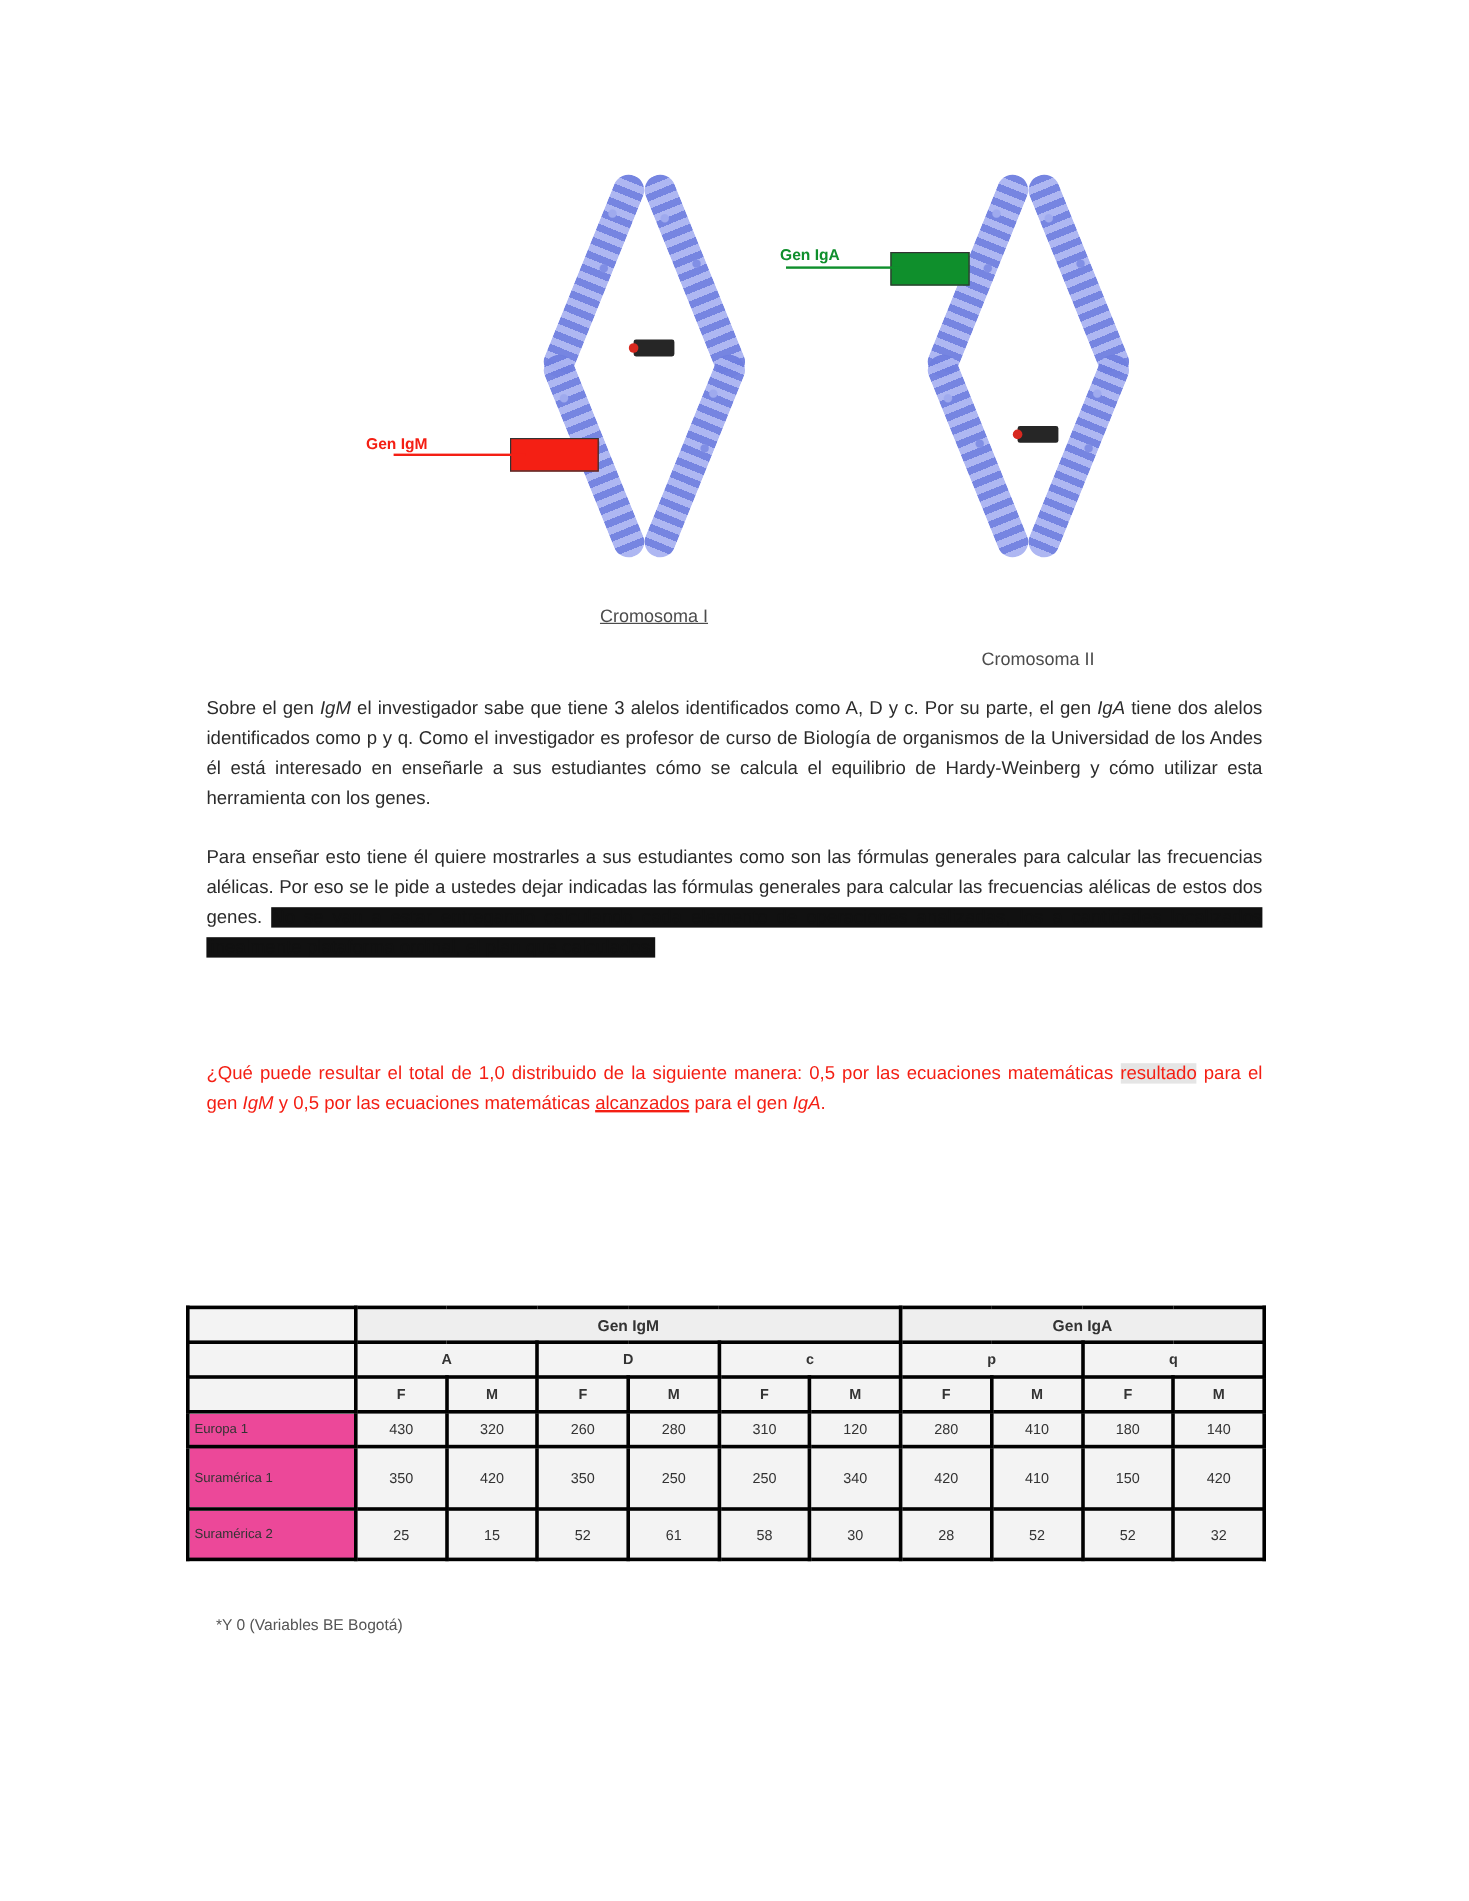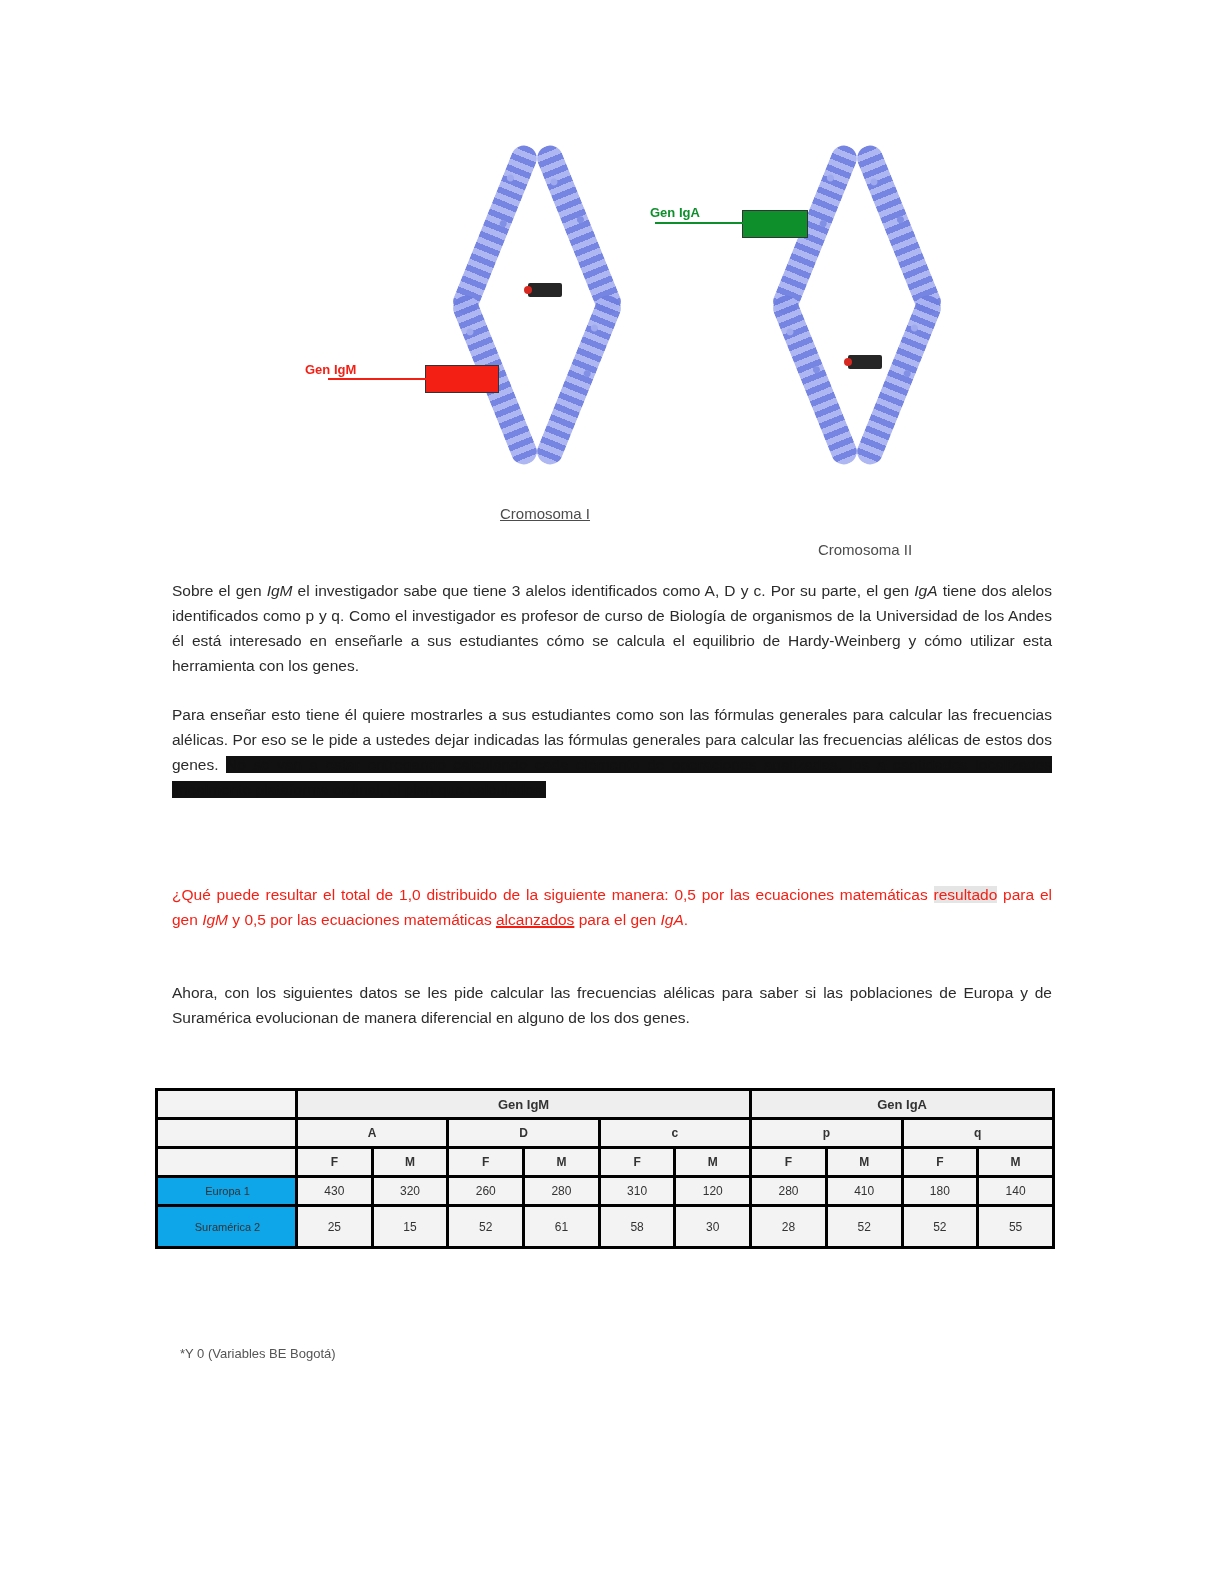--- a/index.html
+++ b/index.html
@@ -169,24 +169,24 @@
     padding: 3px 2px;
     background: #f3f3f3;
     height: 20px;
     overflow: hidden;
   }
   table.data th.gene-head {
     font-size: 13px;
     background: #eeeeee;
   }
   table.data td.rowhead {
-    text-align: center;
+    text-align: left;
     padding-left: 4px;
     font-size: 11px;
-    background: #0ea5e9;
+    background: #ec4899;
   }
   table.data .blank { background: #f3f3f3; }
   col.c0 { width: 140px; }
 
   .footnote {
     position: absolute;
     left: 160px;
     top: 1346px;
     font-size: 13px;
     color: #555;
@@ -235,21 +235,20 @@
 
   <div class="body-text p2">
     <span>Para enseñar esto tiene él quiere mostrarles a sus estudiantes como son las fórmulas generales para calcular las frecuencias alélicas. Por eso se le pide a ustedes dejar indicadas las fórmulas generales para calcular las frecuencias alélicas de estos dos genes.</span>
     <span class="blackout">No se van a estar entregando calculando cada elemento de operaciones analizadas, los a cantidades localizados linealmente plataforma ordinal, el plan que calculados.</span>
   </div>
 
   <div class="redblock">
     <span class="redtext">¿Qué puede resultar el total de 1,0 distribuido de la siguiente manera: 0,5 por las ecuaciones matemáticas </span><span class="red-strike">resultado</span><span class="redtext"> para el gen </span><i class="redtext">IgM</i><span class="redtext"> y 0,5 por las ecuaciones matemáticas </span><span class="red-ul">alcanzados</span><span class="redtext"> para el gen </span><i class="redtext">IgA</i><span class="redtext">.</span>
   </div>
 
-  <div class="body-text p3">Ahora, con los siguientes datos se les pide calcular las frecuencias alélicas para saber si las poblaciones de Europa y de Suramérica evolucionan de manera diferencial en alguno de los dos genes.</div>
 
   <div class="table-wrap">
     <table class="data">
       <colgroup>
         <col class="c0">
           <col>
           <col>
           <col>
           <col>
           <col>
@@ -294,34 +293,47 @@
           <td>260</td>
           <td>280</td>
           <td>310</td>
           <td>120</td>
           <td>280</td>
           <td>410</td>
           <td>180</td>
           <td>140</td>
         </tr>
 
+        <tr style="height:52px;">
+          <td class="rowhead">Suramérica 1</td>
+          <td>350</td>
+          <td>420</td>
+          <td>350</td>
+          <td>250</td>
+          <td>250</td>
+          <td>340</td>
+          <td>420</td>
+          <td>410</td>
+          <td>150</td>
+          <td>420</td>
+        </tr>
 
 
         <tr style="height:42px;">
           <td class="rowhead">Suramérica 2</td>
           <td>25</td>
           <td>15</td>
           <td>52</td>
           <td>61</td>
           <td>58</td>
           <td>30</td>
           <td>28</td>
           <td>52</td>
           <td>52</td>
-          <td>55</td>
+          <td>32</td>
         </tr>
       </tbody>
     </table>
   </div>
 
   <div class="footnote">*Y 0 (Variables BE Bogotá)</div>
 
 </div>
 
 </body></html>

